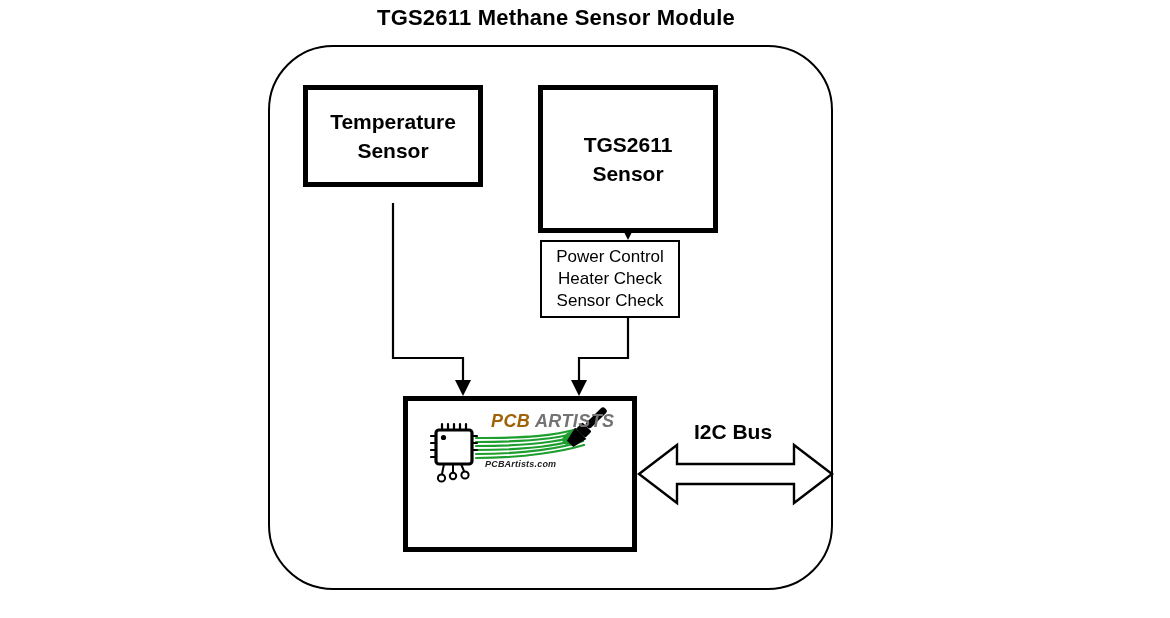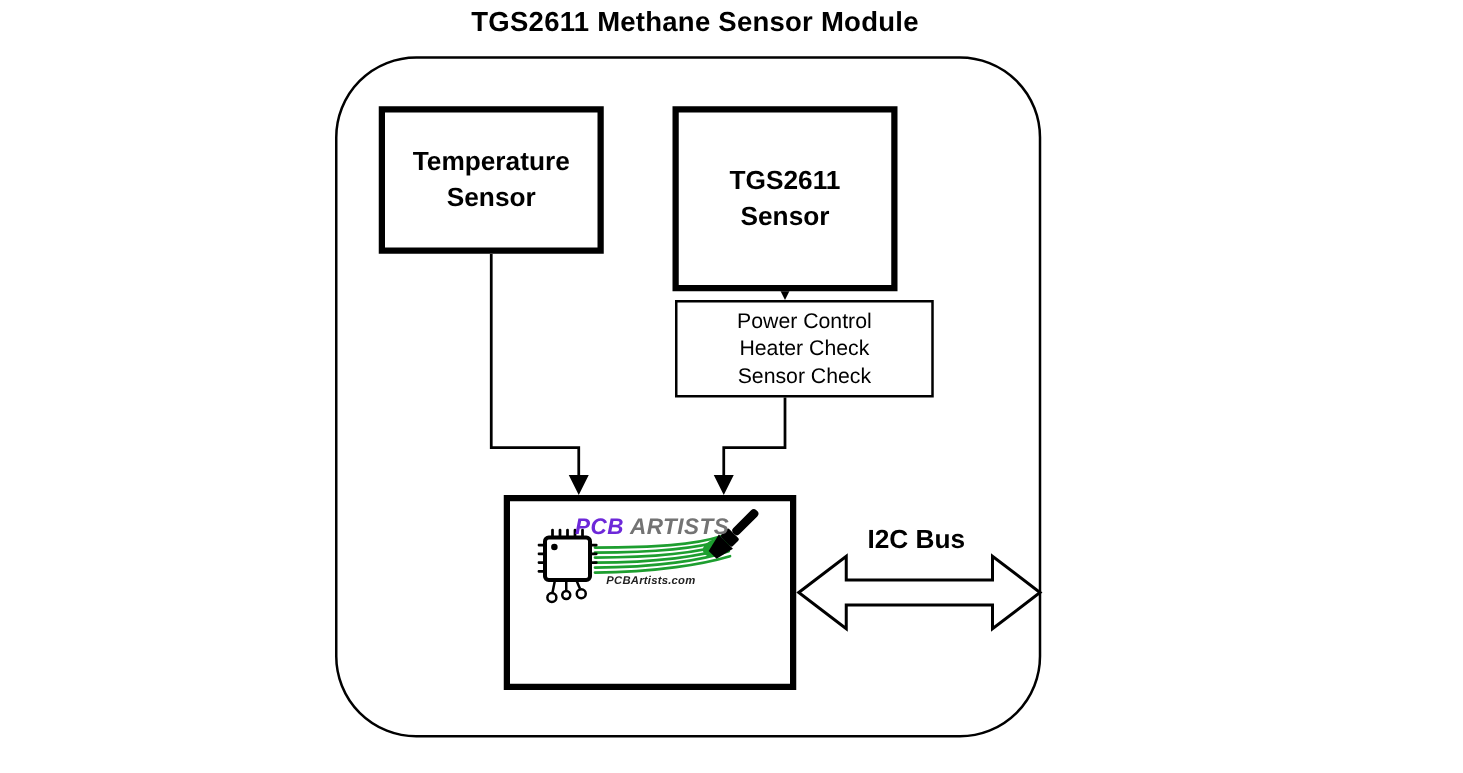--- a/index.html
+++ b/index.html
@@ -16,38 +16,38 @@
     box-sizing:border-box;border:2.5px solid #000;border-radius:65px;background:#fff;
   }
   .box{
     position:absolute;box-sizing:border-box;background:#fff;
     display:flex;flex-direction:column;align-items:center;justify-content:center;
     text-align:center;
   }
   .thick{border:5px solid #000;}
   .thin{border:2px solid #000;}
   .box-label{font-size:21px;font-weight:bold;line-height:29px;}
-  .temperature-block{left:303px;top:85px;width:180px;height:118px;}
+  .temperature-block{left:303px;top:85px;width:180px;height:102px;}
   .tgs-block{left:538px;top:85px;width:180px;height:148px;}
-  .power-block{left:540px;top:240px;width:207px;height:78px;}
+  .power-block{left:540px;top:240px;width:140px;height:78px;}
   .power-line{font-size:17px;line-height:22px;font-weight:normal;}
   .mcu-block{left:403px;top:396px;width:234px;height:156px;justify-content:flex-start;}
   .mcu-label{font-size:26px;font-weight:bold;margin-top:2px;letter-spacing:0.2px;}
   .connect-svg,.bus-svg{position:absolute;left:0;top:0;pointer-events:none;}
   .i2c-label{
     position:absolute;left:733px;top:420px;transform:translateX(-50%);
     font-size:21px;font-weight:bold;white-space:nowrap;text-align:center;
   }
   .logo-wrap{position:relative;width:180px;height:86px;margin-top:3px;flex:0 0 auto;}
   .logo-svg{position:absolute;left:0;top:0;}
   .brand-text{
     position:absolute;left:30px;top:7px;font-size:18px;font-weight:bold;
     font-style:italic;white-space:nowrap;letter-spacing:0.4px;
   }
-  .brand-green{color:#6d28d9;}
+  .brand-green{color:#a16207;margin-left:31px;}
   .brand-black{color:#737373;}
   .site-text{
     position:absolute;left:55px;top:55px;font-size:9px;font-weight:bold;
     font-style:italic;color:#222;letter-spacing:0.2px;
   }
 </style>
 </head>
 <body>
 
 <div class="stage">

